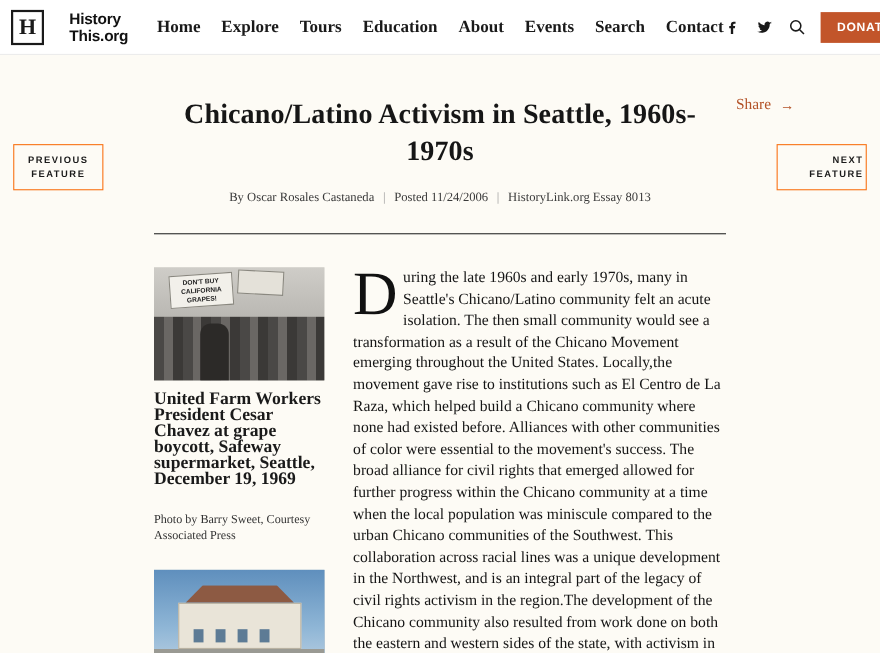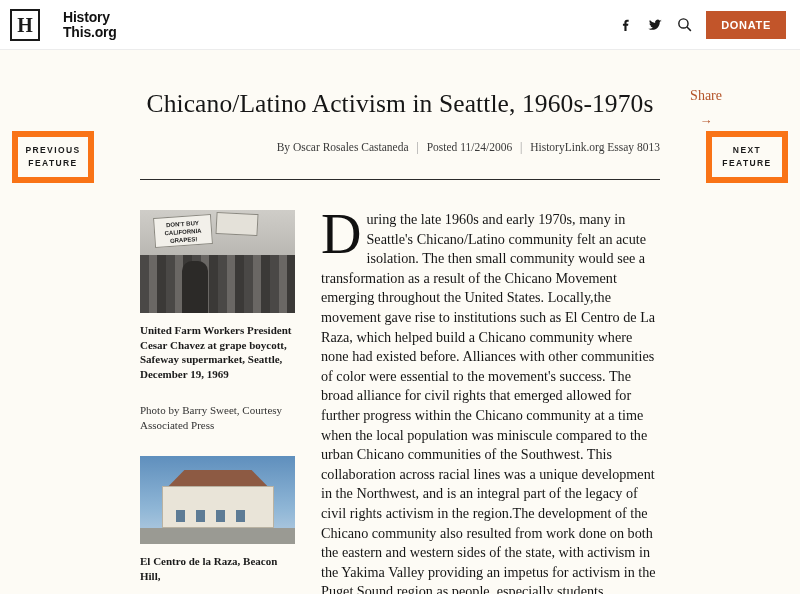--- a/index.html
+++ b/index.html
@@ -78,69 +78,68 @@
     letter-spacing: 0.7px;
     padding: 8px 15px;
     border: none;
     cursor: pointer;
   }
   
   .rail {
     position: absolute;
     top: 131px;
     width: 82px;
-    border: 6px solid #f97316;
+    border: 1px solid #f97316;
     background: #fdfbf5;
     text-align: center;
     font-family: "Liberation Sans", sans-serif;
     font-size: 8.5px;
     font-weight: bold;
     letter-spacing: 1.4px;
     color: #1a1a1a;
     padding: 7px 2px;
     line-height: 13px;
     cursor: pointer;
   }
   .rail-prev { left: 12px; }
-  .rail-next { right: 12px; }
+  .rail-next { right: 12px; text-align: right; }
 
   
   .article {
     position: absolute;
     left: 140px;
     top: 50px;
     width: 520px;
   }
   .share {
     position: absolute;
     right: -62px;
     top: 38px;
     display: flex;
     align-items: center;
     gap: 8px;
     color: #b35227;
     font-family: "Liberation Serif", serif;
     font-size: 14px;
     cursor: pointer;
-    flex-direction: column;
   }
   .share .arrow { font-size: 13px; }
 
   h1.title {
     font-family: "Liberation Serif", serif;
     font-size: 25.5px;
-    font-weight: normal;
+    font-weight: bold;
     text-align: center;
     line-height: 33px;
     margin: 37px 0 0 0;
     color: #161616;
     letter-spacing: 0.1px;
   }
   .byline {
-    text-align: right;
+    text-align: center;
     margin-top: 21px;
     font-family: "Liberation Serif", serif;
     font-size: 11.5px;
     color: #3a3a3a;
   }
   .byline .sep { color: #999; padding: 0 5px; }
   .rule {
     border-top: 1px solid #2b2b2b;
     margin: 26px 0 0 0;
   }
@@ -154,21 +153,21 @@
   .col-right { flex: 1; }
   .photo {
     width: 155px;
     position: relative;
     overflow: hidden;
   }
   .photo-1 { height: 103px; background: #d9d7d2; }
   .photo-2 { height: 88px; background: #6e94b5; }
   .caption {
     font-family: "Liberation Serif", serif;
-    font-size: 11px;
+    font-size: 16px;
     font-weight: bold;
     line-height: 14.5px;
     color: #1a1a1a;
     margin-top: 10px;
   }
   .credit {
     font-family: "Liberation Serif", serif;
     font-size: 11px;
     line-height: 14.5px;
     color: #333;
@@ -224,20 +223,30 @@
     <div class="logo">
       <div class="logo-mark">
         <span>H</span>
       </div>
       <div class="logo-text">
         <div>History</div>
         <div>This.org</div>
       </div>
     </div>
 
+    <nav class="nav">
+      <a href="#">Home</a>
+      <a href="#">Explore</a>
+      <a href="#">Tours</a>
+      <a href="#">Education</a>
+      <a href="#">About</a>
+      <a href="#">Events</a>
+      <a href="#">Search</a>
+      <a href="#">Contact</a>
+    </nav>
 
     <div class="header-right">
       <span>
         <svg class="social-icon" viewBox="0 0 24 24" aria-hidden="true">
           <path fill="#1a1a1a" d="M14 7h2V4h-2.6C11 4 9.6 5.5 9.6 7.8V10H7.4v3h2.2v8h3.2v-8h2.3l.4-3h-2.7V8.2C12.8 7.4 13.2 7 14 7z"></path>
         </svg>
       </span>
       <span>
         <svg class="social-icon" viewBox="0 0 24 24" aria-hidden="true">
           <path fill="#1a1a1a" d="M22 5.9c-.7.3-1.5.5-2.3.6.8-.5 1.4-1.3 1.7-2.2-.8.5-1.6.8-2.5 1a3.9 3.9 0 0 0-6.7 3.6A11 11 0 0 1 4.2 4.6a3.9 3.9 0 0 0 1.2 5.2c-.6 0-1.2-.2-1.7-.5 0 1.9 1.3 3.5 3.1 3.8-.6.2-1.1.2-1.7.1a3.9 3.9 0 0 0 3.6 2.7A7.8 7.8 0 0 1 2 17.5a11 11 0 0 0 6 1.8c7.2 0 11.1-6 11.1-11.1v-.5c.8-.6 1.4-1.3 1.9-2.1z"></path>

